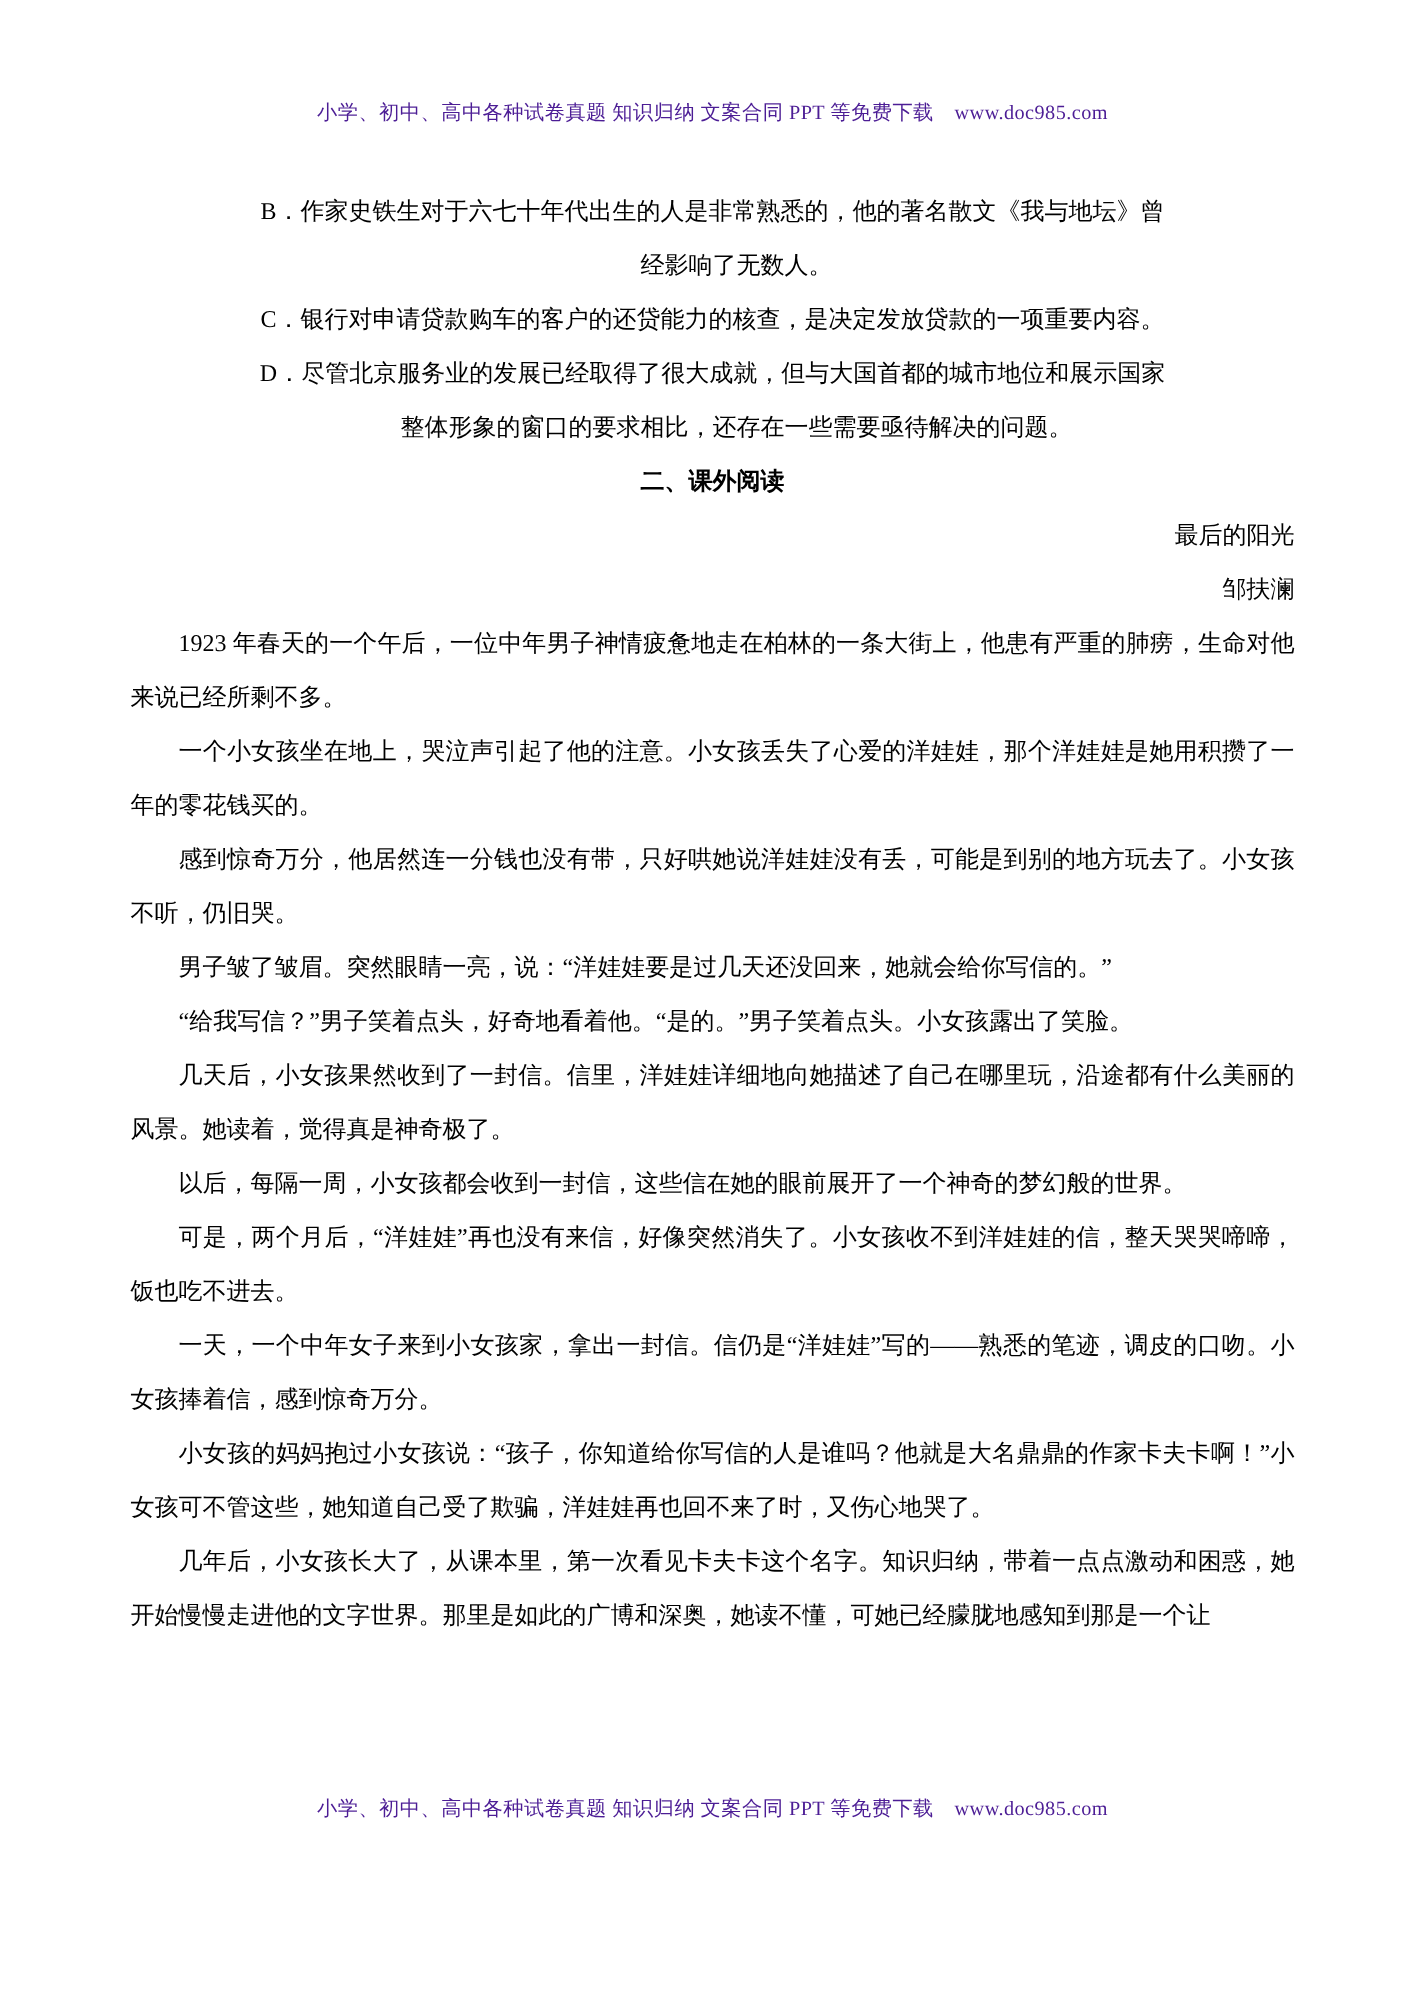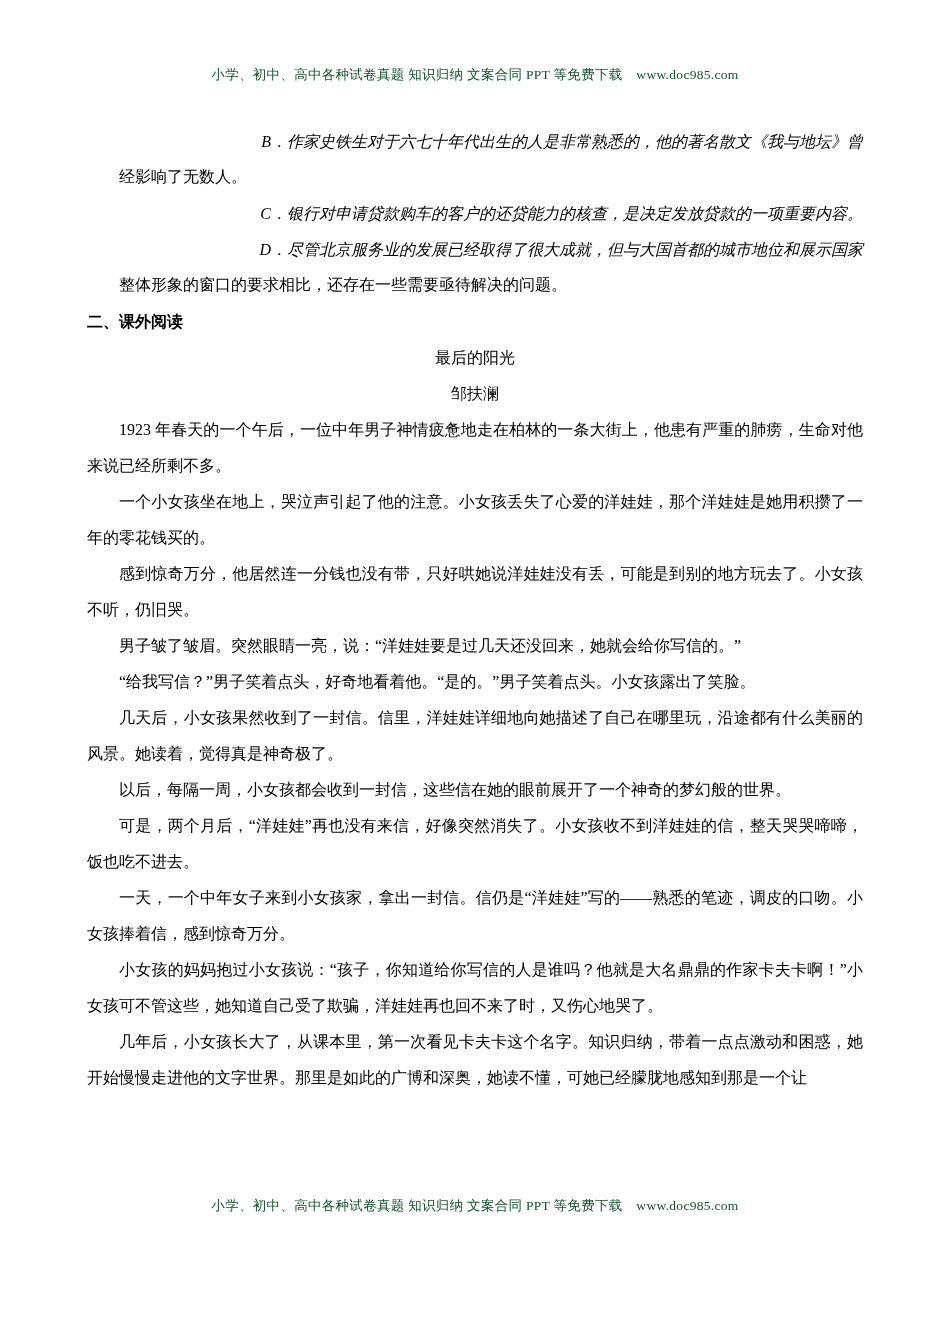--- a/index.html
+++ b/index.html
@@ -17,48 +17,47 @@
     color: #000000;
     overflow: hidden;
   }
   .watermark {
     position: absolute;
     left: 0;
     right: 0;
     text-align: center;
     font-size: 13.5px;
     line-height: 20px;
-    color: #14532d;
+    color: #4c1d95;
     letter-spacing: 0.3px;
     font-family: "Liberation Serif", "DejaVu Serif", serif;
   }
   .watermark.top { top: 65px; }
   .watermark.bottom { top: 1196px; }
   .content {
     position: absolute;
     top: 124px;
     left: 87px;
     width: 776px;
     font-size: 16px;
     line-height: 36px;
     text-align: justify;
   }
-  .option-first { text-align: right; font-style: italic; }
+  .option-first { text-align: center; }
   .option-cont {
     padding-left: 32px;
-    text-align: left;
-    font-family: Liberation Mono, monospace;
+    text-align: center;
   }
   .section-heading {
     font-weight: bold;
-    text-align: left;
+    text-align: center;
   }
   .article-title,
   .article-author {
-    text-align: center;
+    text-align: right;
   }
   .para {
     text-indent: 2em;
     margin: 0;
   }
 </style>
 </head>
 <body>
 
 <div class="page">

